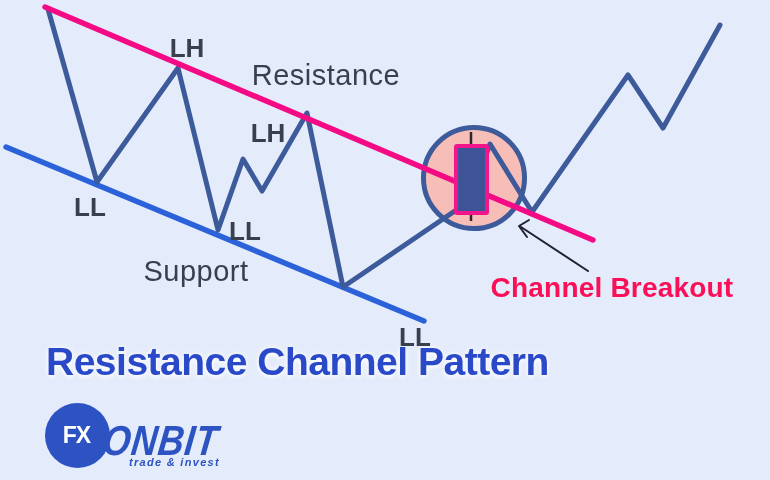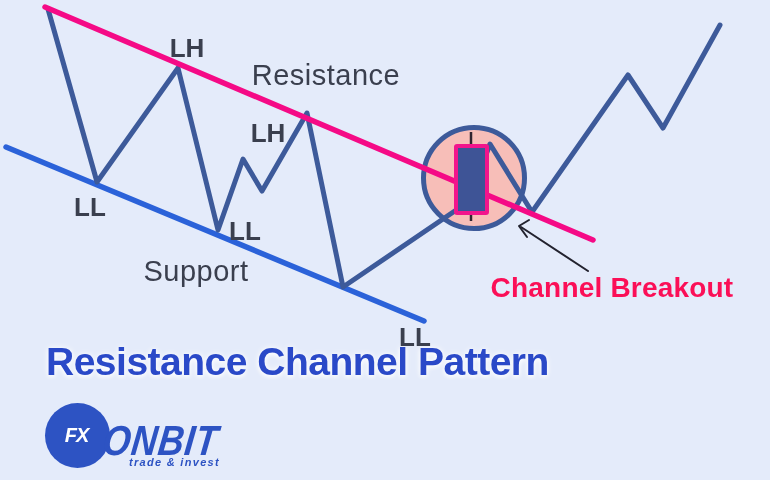--- a/index.html
+++ b/index.html
@@ -36,21 +36,21 @@
     white-space:nowrap;
   }
   .logo { position:absolute; left:0; top:0; z-index:2; }
   .logo-badge {
     position:absolute; left:45px; top:403px;
     width:65px; height:65px; border-radius:50%;
     background:var(--logo-blue);
     display:flex; align-items:center; justify-content:center;
   }
   .logo-fx {
-    color:#ffffff; font-size:20px; font-weight:bold; font-style:italic;
+    color:#ffffff; font-size:23px; font-weight:bold; 
     letter-spacing:-1px; transform:translateX(-1px);
   }
   .logo-name {
     position:absolute; left:106px; top:417px;
     color:var(--logo-blue); font-size:42px; font-weight:bold; font-style:italic;
     letter-spacing:1px; transform:scale(0.85,1) skewX(-8deg); transform-origin:left top;
     white-space:nowrap;
   }
   .logo-tagline {
     position:absolute; left:112px; top:456px; width:125px;

